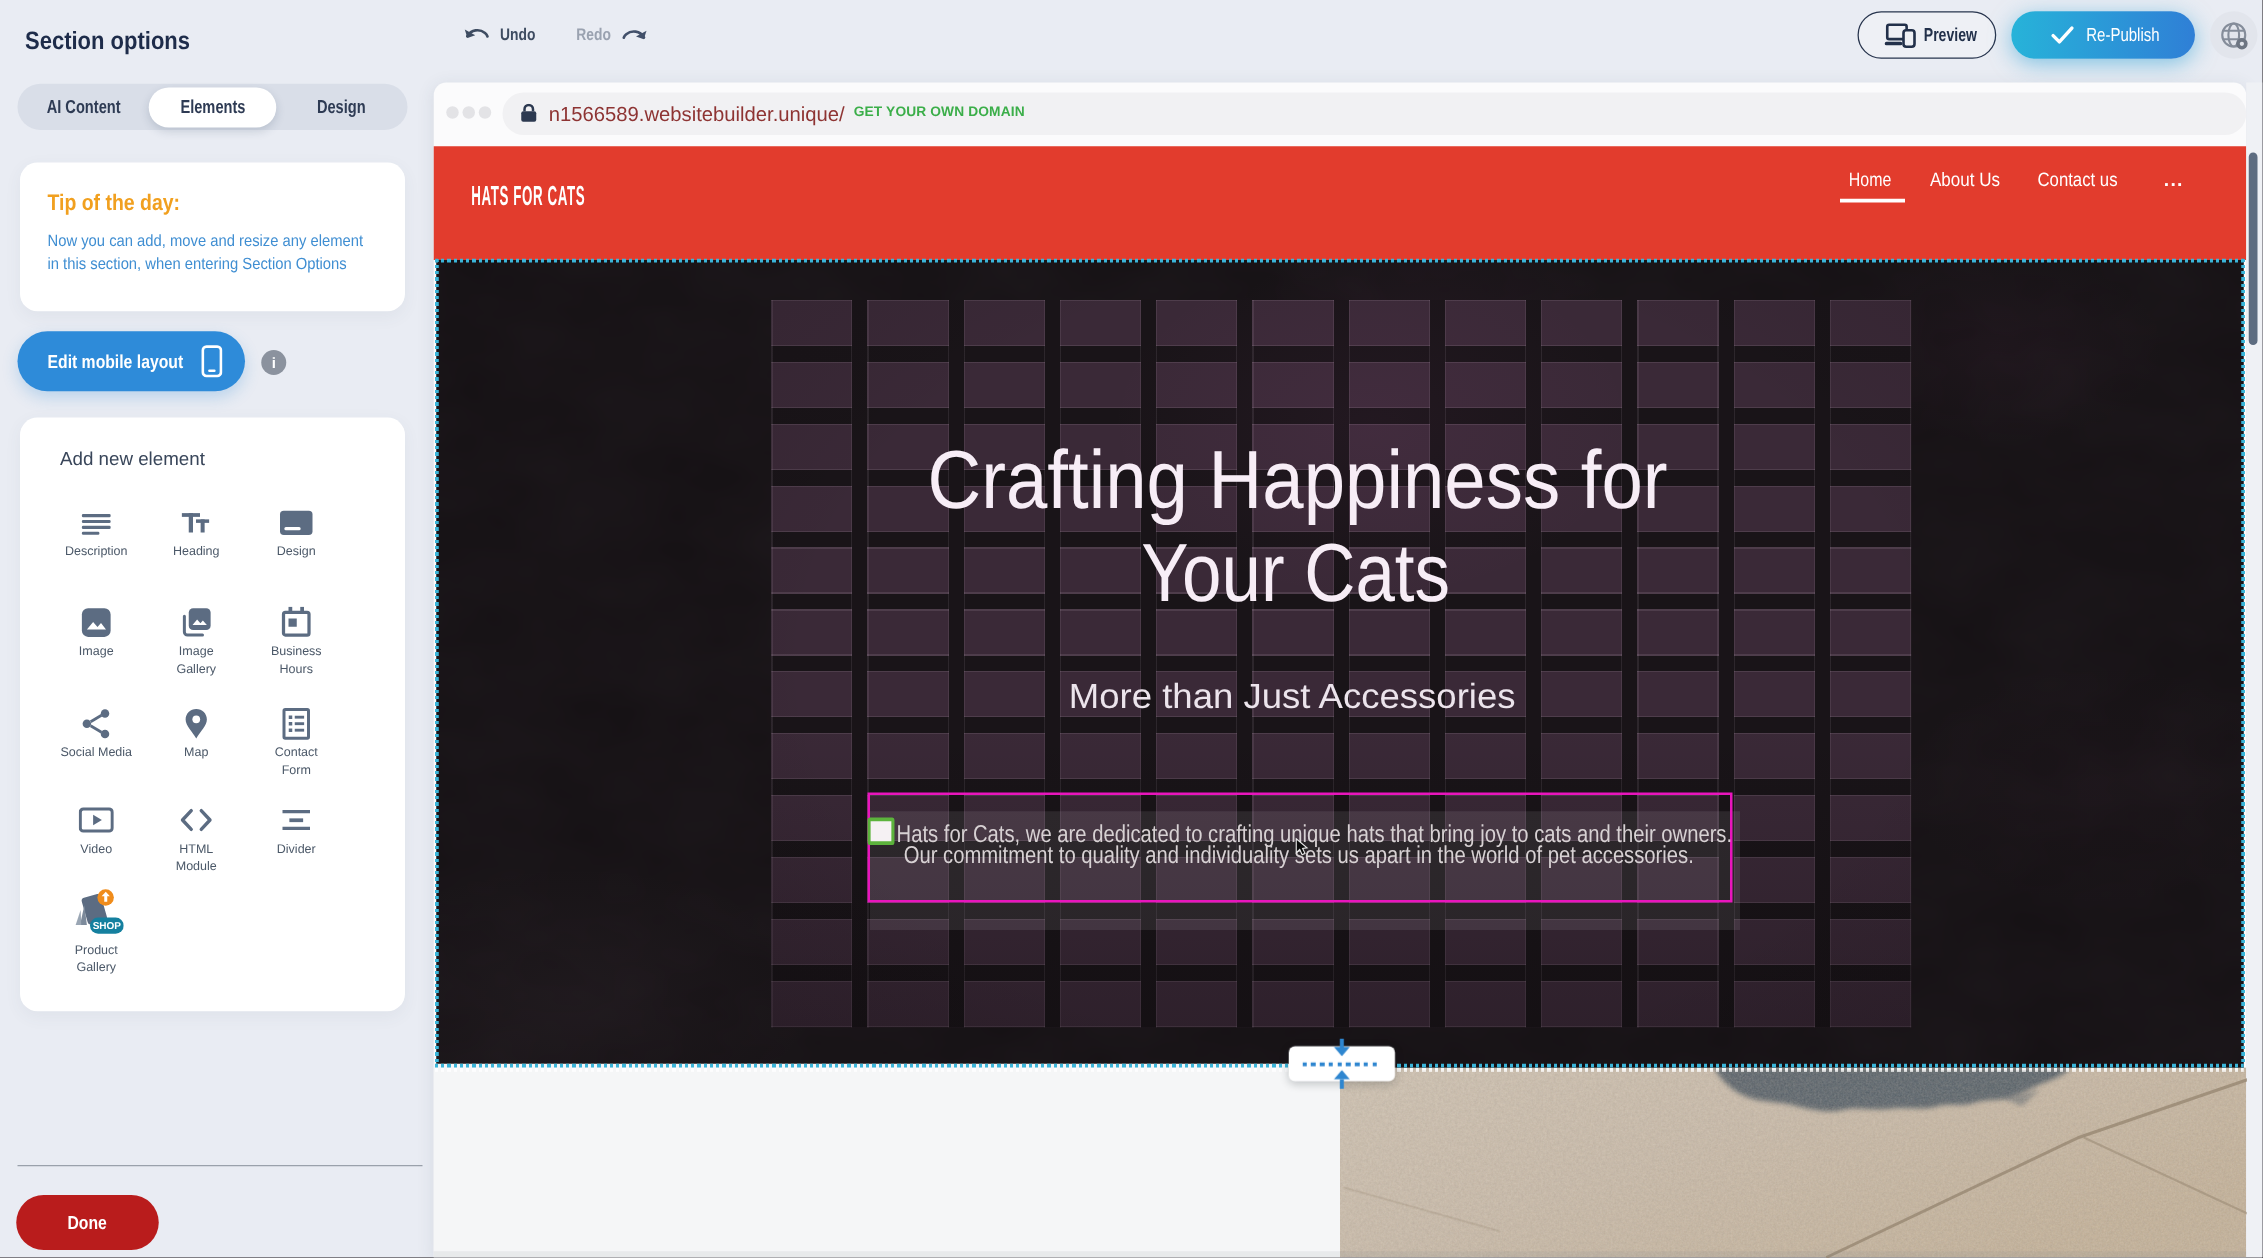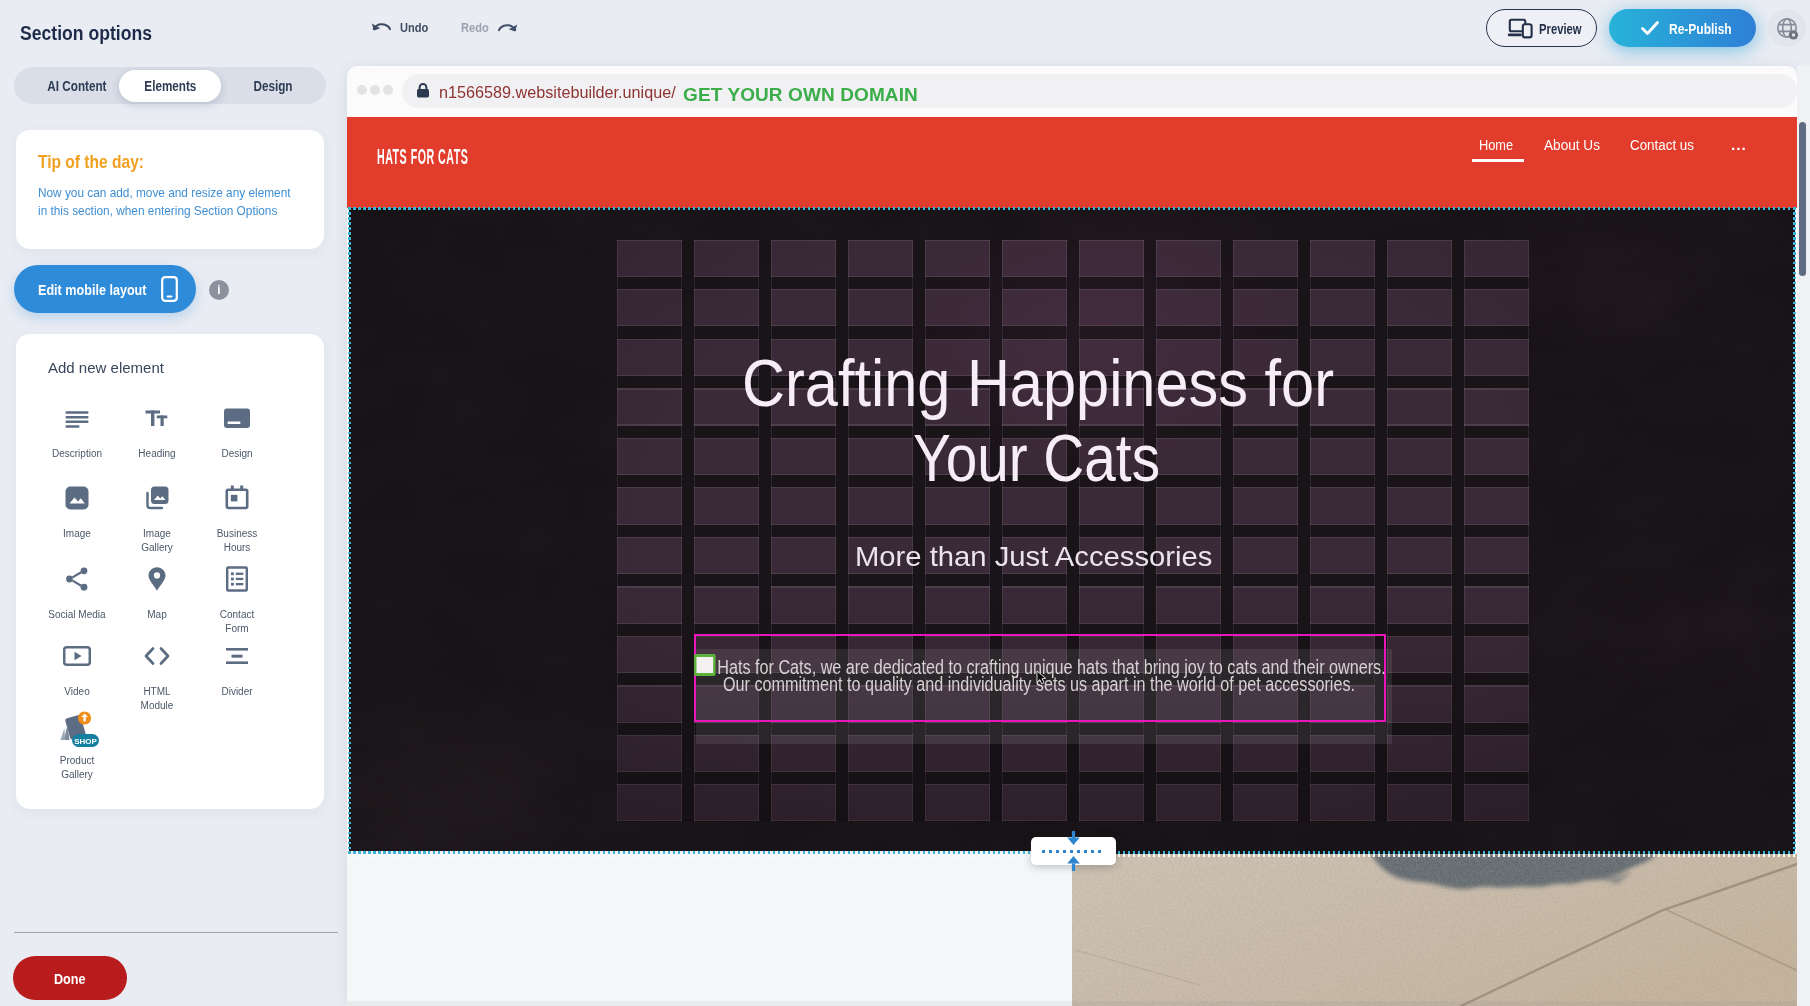--- a/index.html
+++ b/index.html
@@ -12,60 +12,60 @@
   .undo-wrap { left:371px; top:20px; display:flex; gap:8px; }
   .undo-txt { font-size:13.5px; font-weight:bold; color:#3e4c61; }
   .redo-wrap { left:455px; top:20px; display:flex; align-items:center; gap:8px; }
   .redo-txt { font-size:13.5px; font-weight:bold; color:#9aa2b0; }
 
   .btn-preview { left:1486px; top:9px; width:111px; height:38px; border:1.5px solid #27344d; border-radius:19px;
     background:#eef0f5; display:flex; align-items:center; justify-content:flex-start; padding-left:20px; gap:6px;
     font-size:15px; font-weight:bold; color:#22304a; }
   .btn-republish { left:1609px; top:9px; width:147px; height:38px; border-radius:19px;
     background:linear-gradient(90deg,#27b3d9,#2f7fd6); display:flex; align-items:center; justify-content:flex-start; padding-left:31px; gap:9px;
-    font-size:15px; font-weight:bold; color:#fff; box-shadow:0 4px 18px rgba(41,160,214,.55); }
+    font-size:15px; font-weight:normal; color:#fff; box-shadow:0 4px 18px rgba(41,160,214,.55); }
   .globe { left:1768px; top:9px; width:38px; height:38px; border-radius:50%; background:#e2e5ec;
     display:flex; align-items:center; justify-content:center; }
 
   
   .tabbar { left:14px; top:67px; width:312px; height:37px; background:#d9dee8; border-radius:19px; }
   .tab { position:absolute; top:0; height:37px; display:flex; align-items:center; justify-content:center;
     font-size:15px; font-weight:bold; color:#2e3b54; }
-  .tab.t1 { left:10px; width:106px;align-items:center; }
+  .tab.t1 { left:0; width:106px;align-items:center; }
   .tab.t2 { left:105px; width:102px; background:#fff; border-radius:17px; top:2.5px; height:32px; box-shadow:0 3px 8px rgba(40,60,90,.18); }
   .tab.t3 { left:207px; width:105px; }
 
   .tipcard { left:16px; top:130px; width:308px; height:119px; background:#fff; border-radius:14px; box-shadow:0 4px 14px rgba(60,80,110,.06); }
   .tiptitle { left:38px; top:152px; font-size:18px; font-weight:bold; color:#f1a01f; transform:scaleX(.864); transform-origin:0 0; white-space:nowrap; }
   .tipbody { left:38px; top:184px; font-size:13px; color:#3f8ed2; line-height:18.2px; transform:scaleX(.91); transform-origin:0 0; white-space:nowrap; }
 
   .btn-mobile { left:14px; top:265px; width:182px; height:48px; border-radius:24px; background:#2e8bd9;
     font-size:15px; font-weight:bold; color:#fff; white-space:nowrap;
     box-shadow:0 5px 12px rgba(46,139,217,.25); }
   .btn-mobile span { position:absolute; left:24px; top:16px; transform:scaleX(.84); transform-origin:0 50%; }
   .btn-mobile svg { position:absolute; left:147px; top:11px; }
   .info-i { left:209px; top:280px; width:20px; height:20px; border-radius:50%; background:#8b929e; color:#fff;
     font-size:12px; font-weight:bold; display:flex; align-items:center; justify-content:center; }
 
   .elcard { left:16px; top:334px; width:308px; height:475px; background:#fff; border-radius:14px; box-shadow:0 4px 14px rgba(60,80,110,.06); }
   .eltitle { left:48px; top:359px; font-size:15px; color:#39465a; }
   .el { position:absolute; width:80px; text-align:center; }
   .el .ic { display:flex; justify-content:center; }
-  .el .lb { font-size:10px; color:#4b5868; line-height:13.5px; margin-top:16px; }
+  .el .lb { font-size:10px; color:#4b5868; line-height:13.5px; margin-top:4px; }
 
   .sep { left:14px; top:932px; width:324px; height:1px; background:#9aa1ab; }
   .btn-done { left:13px; top:956px; width:114px; height:44px; border-radius:22px; background:#b91c1c;
     display:flex; align-items:center; justify-content:center; font-size:15px; font-weight:bold; color:#fff; }
 
   
   .card { left:347px; top:66px; width:1450px; height:940px; background:#fbfbfc; border-radius:10px 10px 0 0; box-shadow:0 2px 14px rgba(50,65,90,.10); }
   .dot { position:absolute; width:10px; height:10px; border-radius:50%; background:#e3e3e6; top:85px; }
   .urlpill { left:402px; top:74px; width:1395px; height:34px; background:#f1f1f3; border-radius:17px; }
   .urltxt { left:439px; top:83px; font-size:16.2px; color:#8e3433; }
-  .urlget { left:683px; top:84px; font-size:19px; font-weight:bold; color:#3bae49; letter-spacing:.1px; }
+  .urlget { left:683px; top:84px; font-size:11px; font-weight:bold; color:#3bae49; letter-spacing:.1px; }
 
   
   .sitehead { left:347px; top:117px; width:1450px; height:91px; background:#e23c2d; }
   .logo { left:377px; top:144px; font-size:22px; font-weight:bold; color:#fff; letter-spacing:1px;
     transform:scaleX(.485); transform-origin:0 0; white-space:nowrap; }
   .nav { position:absolute; top:136px; font-size:15.5px; color:#fff; }
 
   .hero { left:349px; top:208px; width:1446px; height:787px; background:#151114; overflow:hidden; }
   .heromood { position:absolute; inset:0;
      background:

